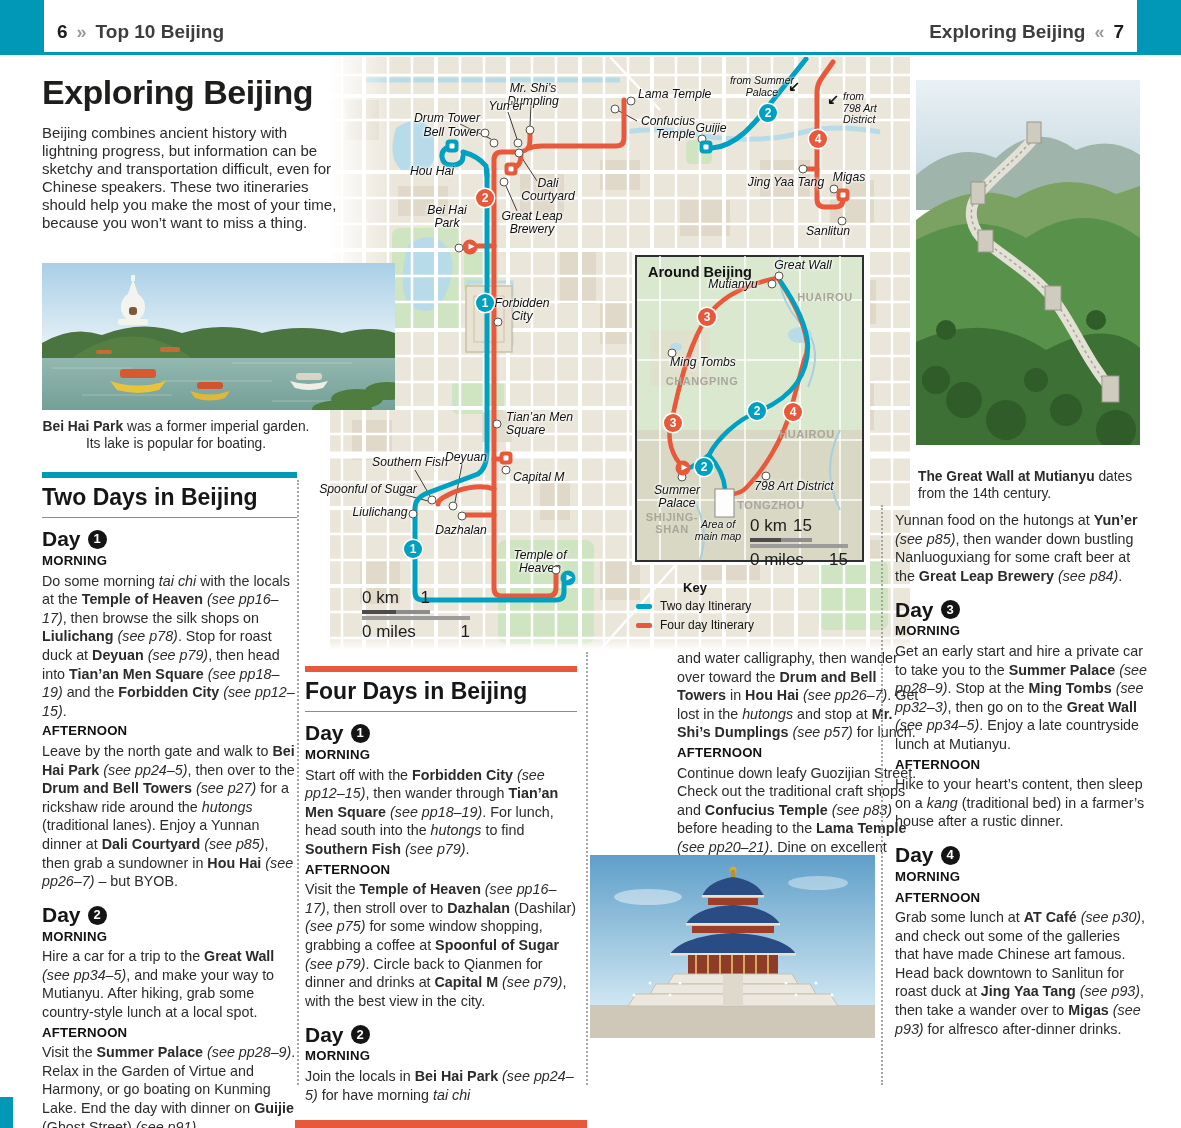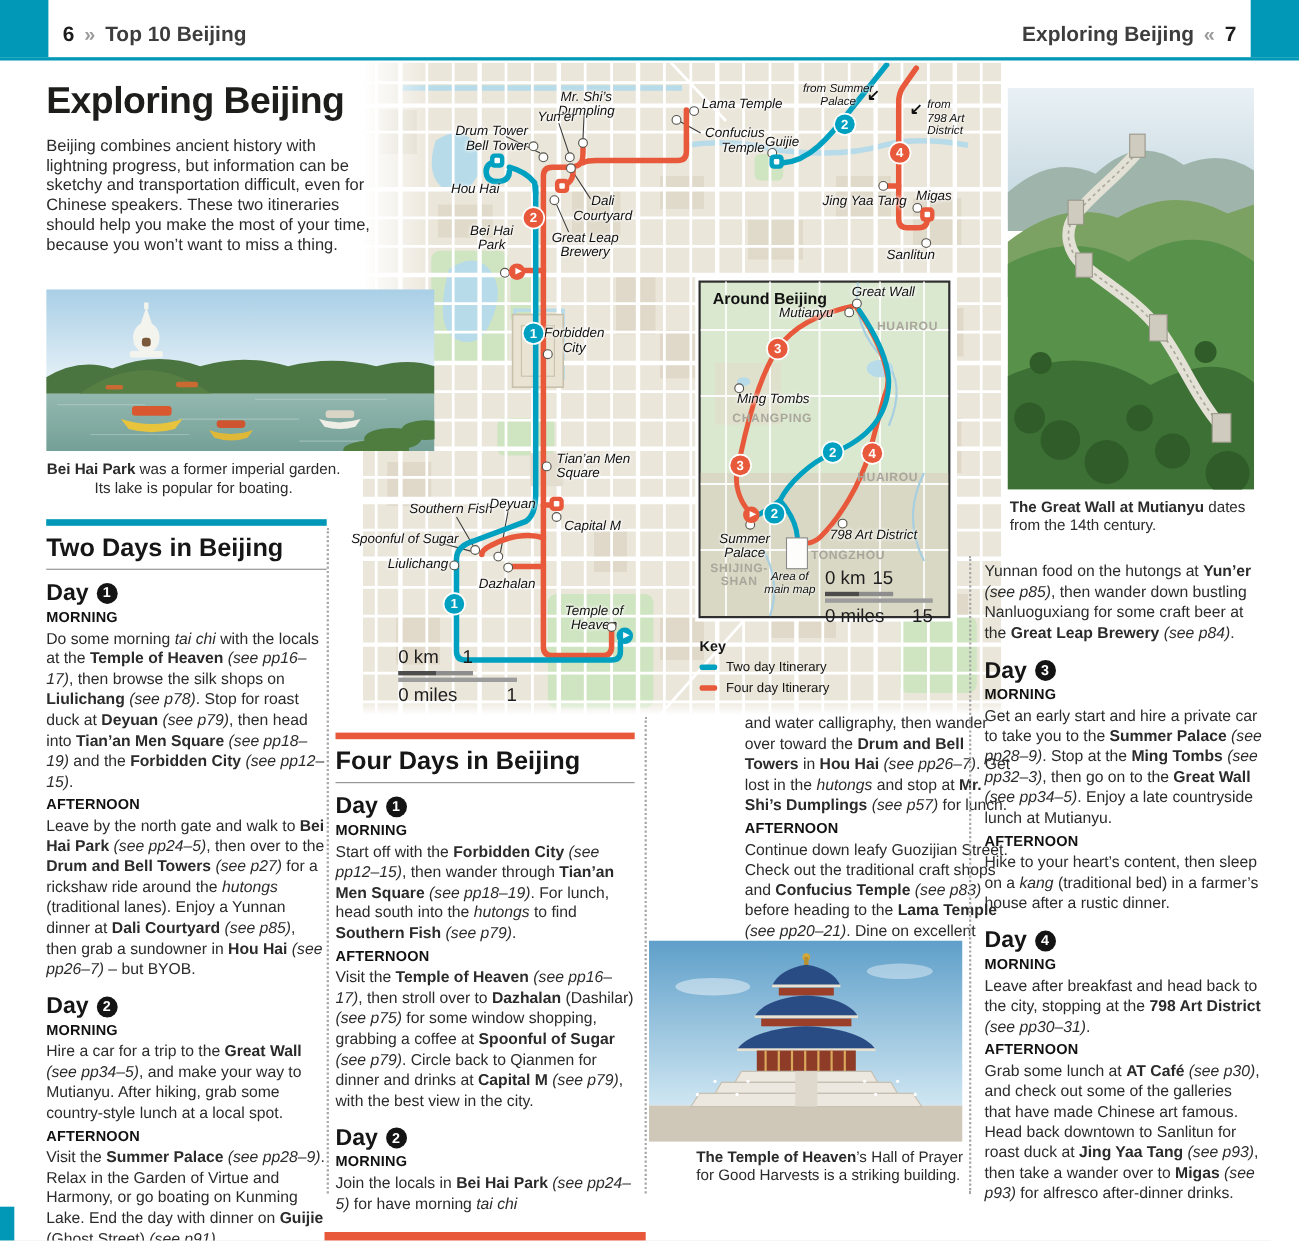--- a/index.html
+++ b/index.html
@@ -67,21 +67,21 @@
   .badge.t{background:#00a0c0;} .badge.o{background:#e8583a;}
   .sq{width:13px;height:13px;border-radius:4px;transform:translate(-50%,-50%);}
   .sq::after{content:"";position:absolute;inset:4px;background:#fff;border-radius:1px;}
   .sq.t{background:#00a0c0;} .sq.o{background:#e8583a;}
   .play{width:15px;height:15px;border-radius:50%;transform:translate(-50%,-50%);}
   .play::after{content:"";position:absolute;left:5.5px;top:4px;border-left:6px solid #fff;
                border-top:3.5px solid transparent;border-bottom:3.5px solid transparent;}
   .play.t{background:#00a0c0;} .play.o{background:#e8583a;}
 
   
-  .key{position:absolute;font-size:12px;color:#141414;}
+  .key{position:absolute;font-size:12px;color:#141414;text-align:center;}
   .key .ktitle{font-weight:bold;font-size:13px;margin-bottom:4px;}
   .key .krow{display:flex;align-items:center;gap:8px;margin-bottom:5px;}
   .swatch{width:16px;height:5px;border-radius:2px;display:inline-block;}
   .swatch.t{background:#00a0c0;} .swatch.o{background:#e8583a;}
   .scalebar{position:absolute;font-size:17px;color:#1d1d1d;}
   .scalebar .row{display:flex;justify-content:space-between;}
   .sb1{height:4px;background:linear-gradient(to right,#4c4c4c 50%,#8d8d8d 50%);margin:2px 0;}
   .sb2{height:4px;background:#9c9c9c;margin-bottom:2px;}
 </style>
 </head>
@@ -425,21 +425,21 @@
       <path d="M118,58 C100,80 78,95 62,115 C50,130 55,150 70,162 C95,182 120,196 138,220 C158,246 170,280 196,310" fill="none" stroke="#aaa699" stroke-width="1.5" stroke-dasharray="3 3"></path>
       <g fill="#cfccbf" stroke="#9a968a" stroke-width="1">
         <rect x="111" y="42" width="14" height="21"></rect>
           <rect x="55" y="102" width="14" height="22"></rect>
         <rect x="62" y="150" width="15" height="22"></rect>
           <rect x="129" y="206" width="16" height="24"></rect>
         <rect x="186" y="296" width="17" height="26"></rect>
       </g>
     </svg>
   </figure>
-  <div class="col caption rich" style="left:918px;top:452px;width:235px;"><span class="b">The Great Wall at Mutianyu</span><span> dates from the 14th century.</span></div>
+  <div class="col caption rich" style="left:918px;top:468px;width:235px;"><span class="b">The Great Wall at Mutianyu</span><span> dates from the 14th century.</span></div>
 
   <figure style="left:590px;top:855px;">
     <svg width="285" height="183" viewBox="0 0 285 183">
       <defs>
         <linearGradient id="sky3" x1="0" y1="0" x2="0" y2="1">
           <stop offset="0" stop-color="#5f9fc9"></stop>
             <stop offset="1" stop-color="#cfe6f2"></stop>
         </linearGradient>
       </defs>
       <rect width="285" height="150" fill="url(#sky3)"></rect>
@@ -471,21 +471,20 @@
           <circle cx="90" cy="128" r="1.5"></circle>
           <circle cx="196" cy="128" r="1.5"></circle>
           <circle cx="226" cy="128" r="1.5"></circle>
       <circle cx="44" cy="140" r="1.5"></circle>
           <circle cx="80" cy="140" r="1.5"></circle>
           <circle cx="206" cy="140" r="1.5"></circle>
           <circle cx="242" cy="140" r="1.5"></circle>
         </g>
     </svg>
   </figure>
-  <div class="col caption rich" style="left:633px;top:1043px;width:245px;"><span class="b">The Temple of Heaven</span><span>’s Hall of Prayer for Good Harvests is a striking building.</span></div>
 
   <div class="col" style="left:42px;top:74px;width:300px;">
     <h1 class="page-title">Exploring Beijing</h1>
     <p class="rich intro-body">Beijing combines ancient history with lightning progress, but information can be sketchy and transportation difficult, even for Chinese speakers. These two itineraries should help you make the most of your time, because you won’t want to miss a thing.</p>
   </div>
 
   <div class="col" style="left:42px;top:472px;width:255px;">
     <div class="sechead">
       <div class="bar teal"></div>
       <h2 class="sec-title">Two Days in Beijing</h2>
@@ -543,21 +542,20 @@
     </div>
     <div class="mlabel">MORNING</div>
     <p class="rich"><span>Get an early start and hire a private car to take you to the </span><span class="b">Summer Palace</span><span> </span><span class="i">(see pp28–9)</span><span>. Stop at the </span><span class="b">Ming Tombs</span><span> </span><span class="i">(see pp32–3)</span><span>, then go on to the </span><span class="b">Great Wall</span><span> </span><span class="i">(see pp34–5)</span><span>. Enjoy a late countryside lunch at Mutianyu.</span></p>
     <div class="mlabel">AFTERNOON</div>
     <p class="rich"><span>Hike to your heart’s content, then sleep on a </span><span class="i">kang</span><span> (traditional bed) in a farmer’s house after a rustic dinner.</span></p>
     <div class="day-head">
       <span>Day</span>
       <span class="daynum">4</span>
     </div>
     <div class="mlabel">MORNING</div>
-    <p class="rich"><span>Leave after breakfast and head back to the city, stopping at the </span><span class="b">798 Art District</span><span> </span><span class="i">(see pp30–31)</span><span>.</span></p>
     <div class="mlabel">AFTERNOON</div>
     <p class="rich"><span>Grab some lunch at </span><span class="b">AT Café</span><span> </span><span class="i">(see p30)</span><span>, and check out some of the galleries that have made Chinese art famous. Head back downtown to Sanlitun for roast duck at </span><span class="b">Jing Yaa Tang</span><span> </span><span class="i">(see p93)</span><span>, then take a wander over to </span><span class="b">Migas</span><span> </span><span class="i">(see p93)</span><span> for alfresco after-dinner drinks.</span></p>
   </div>
 
   <div class="vdot" style="left:297px;top:480px;height:605px;"></div>
   <div class="vdot" style="left:586px;top:652px;height:433px;"></div>
   <div class="vdot" style="left:881px;top:505px;height:580px;"></div>
   <div class="strip" style="left:0;top:1097px;width:13px;height:31px;background:#0098b6;"></div>
   <div class="strip" style="left:295px;top:1120px;width:292px;height:8px;background:#e8583a;"></div>
 

